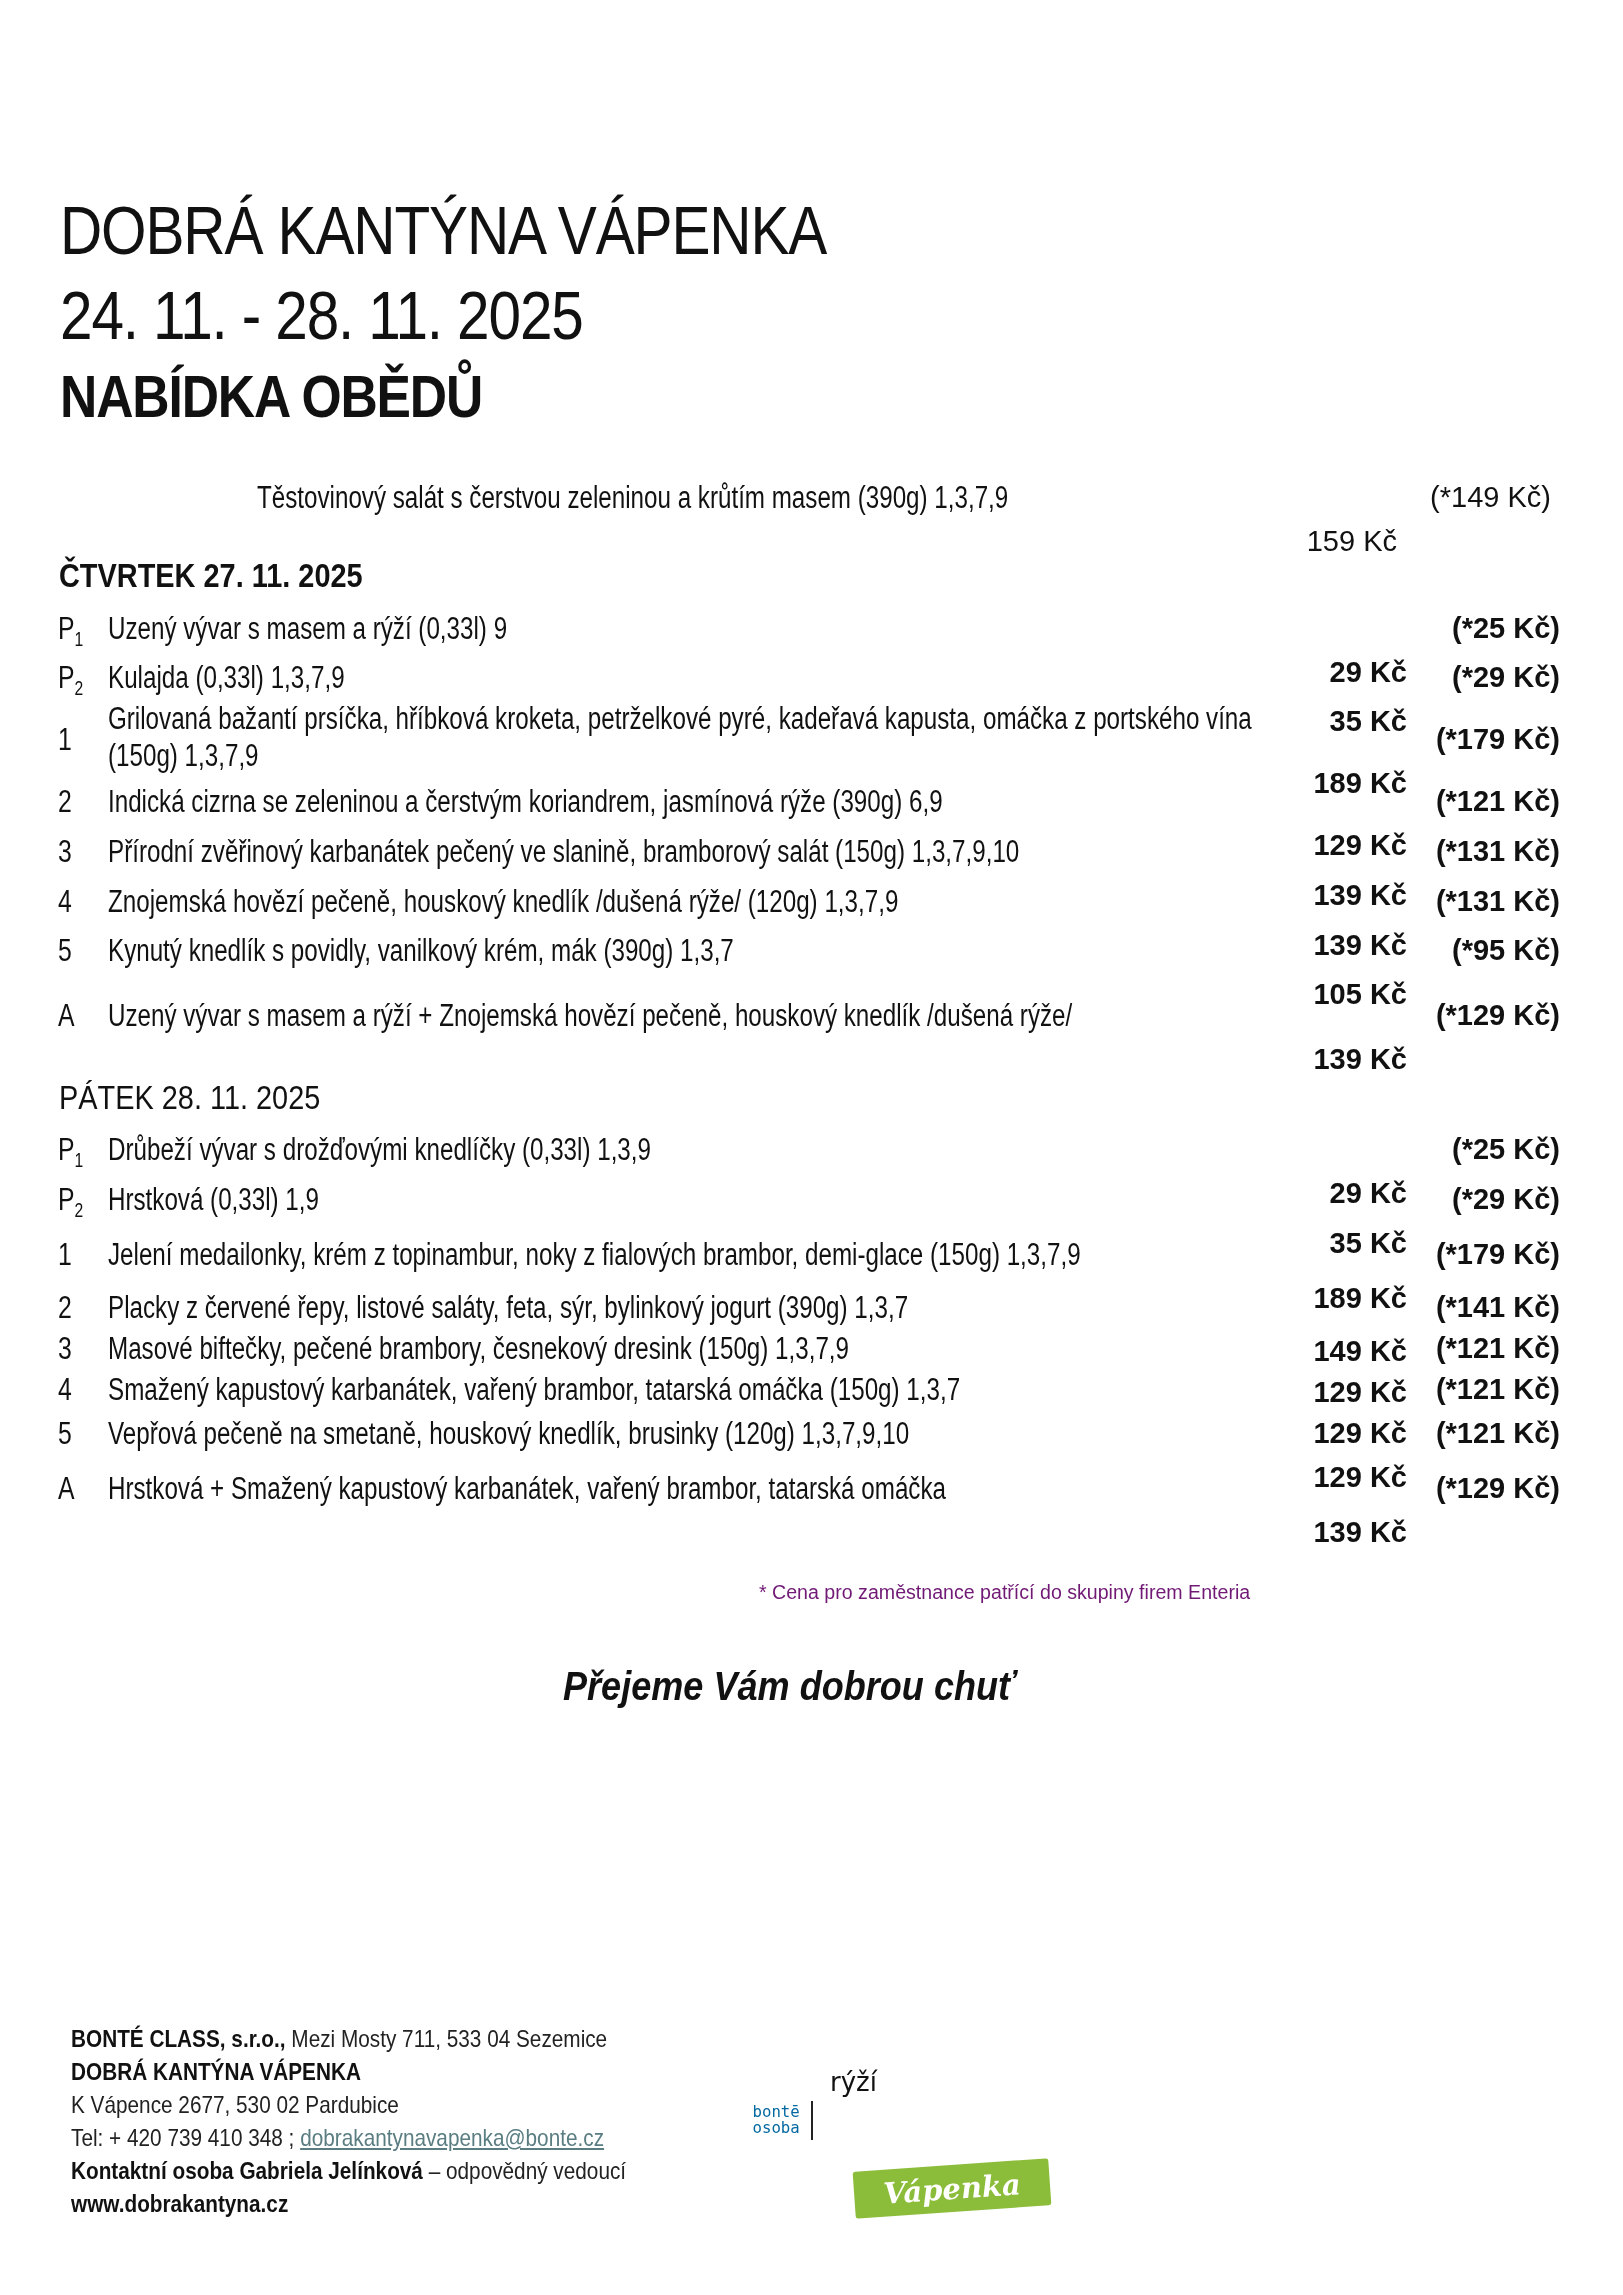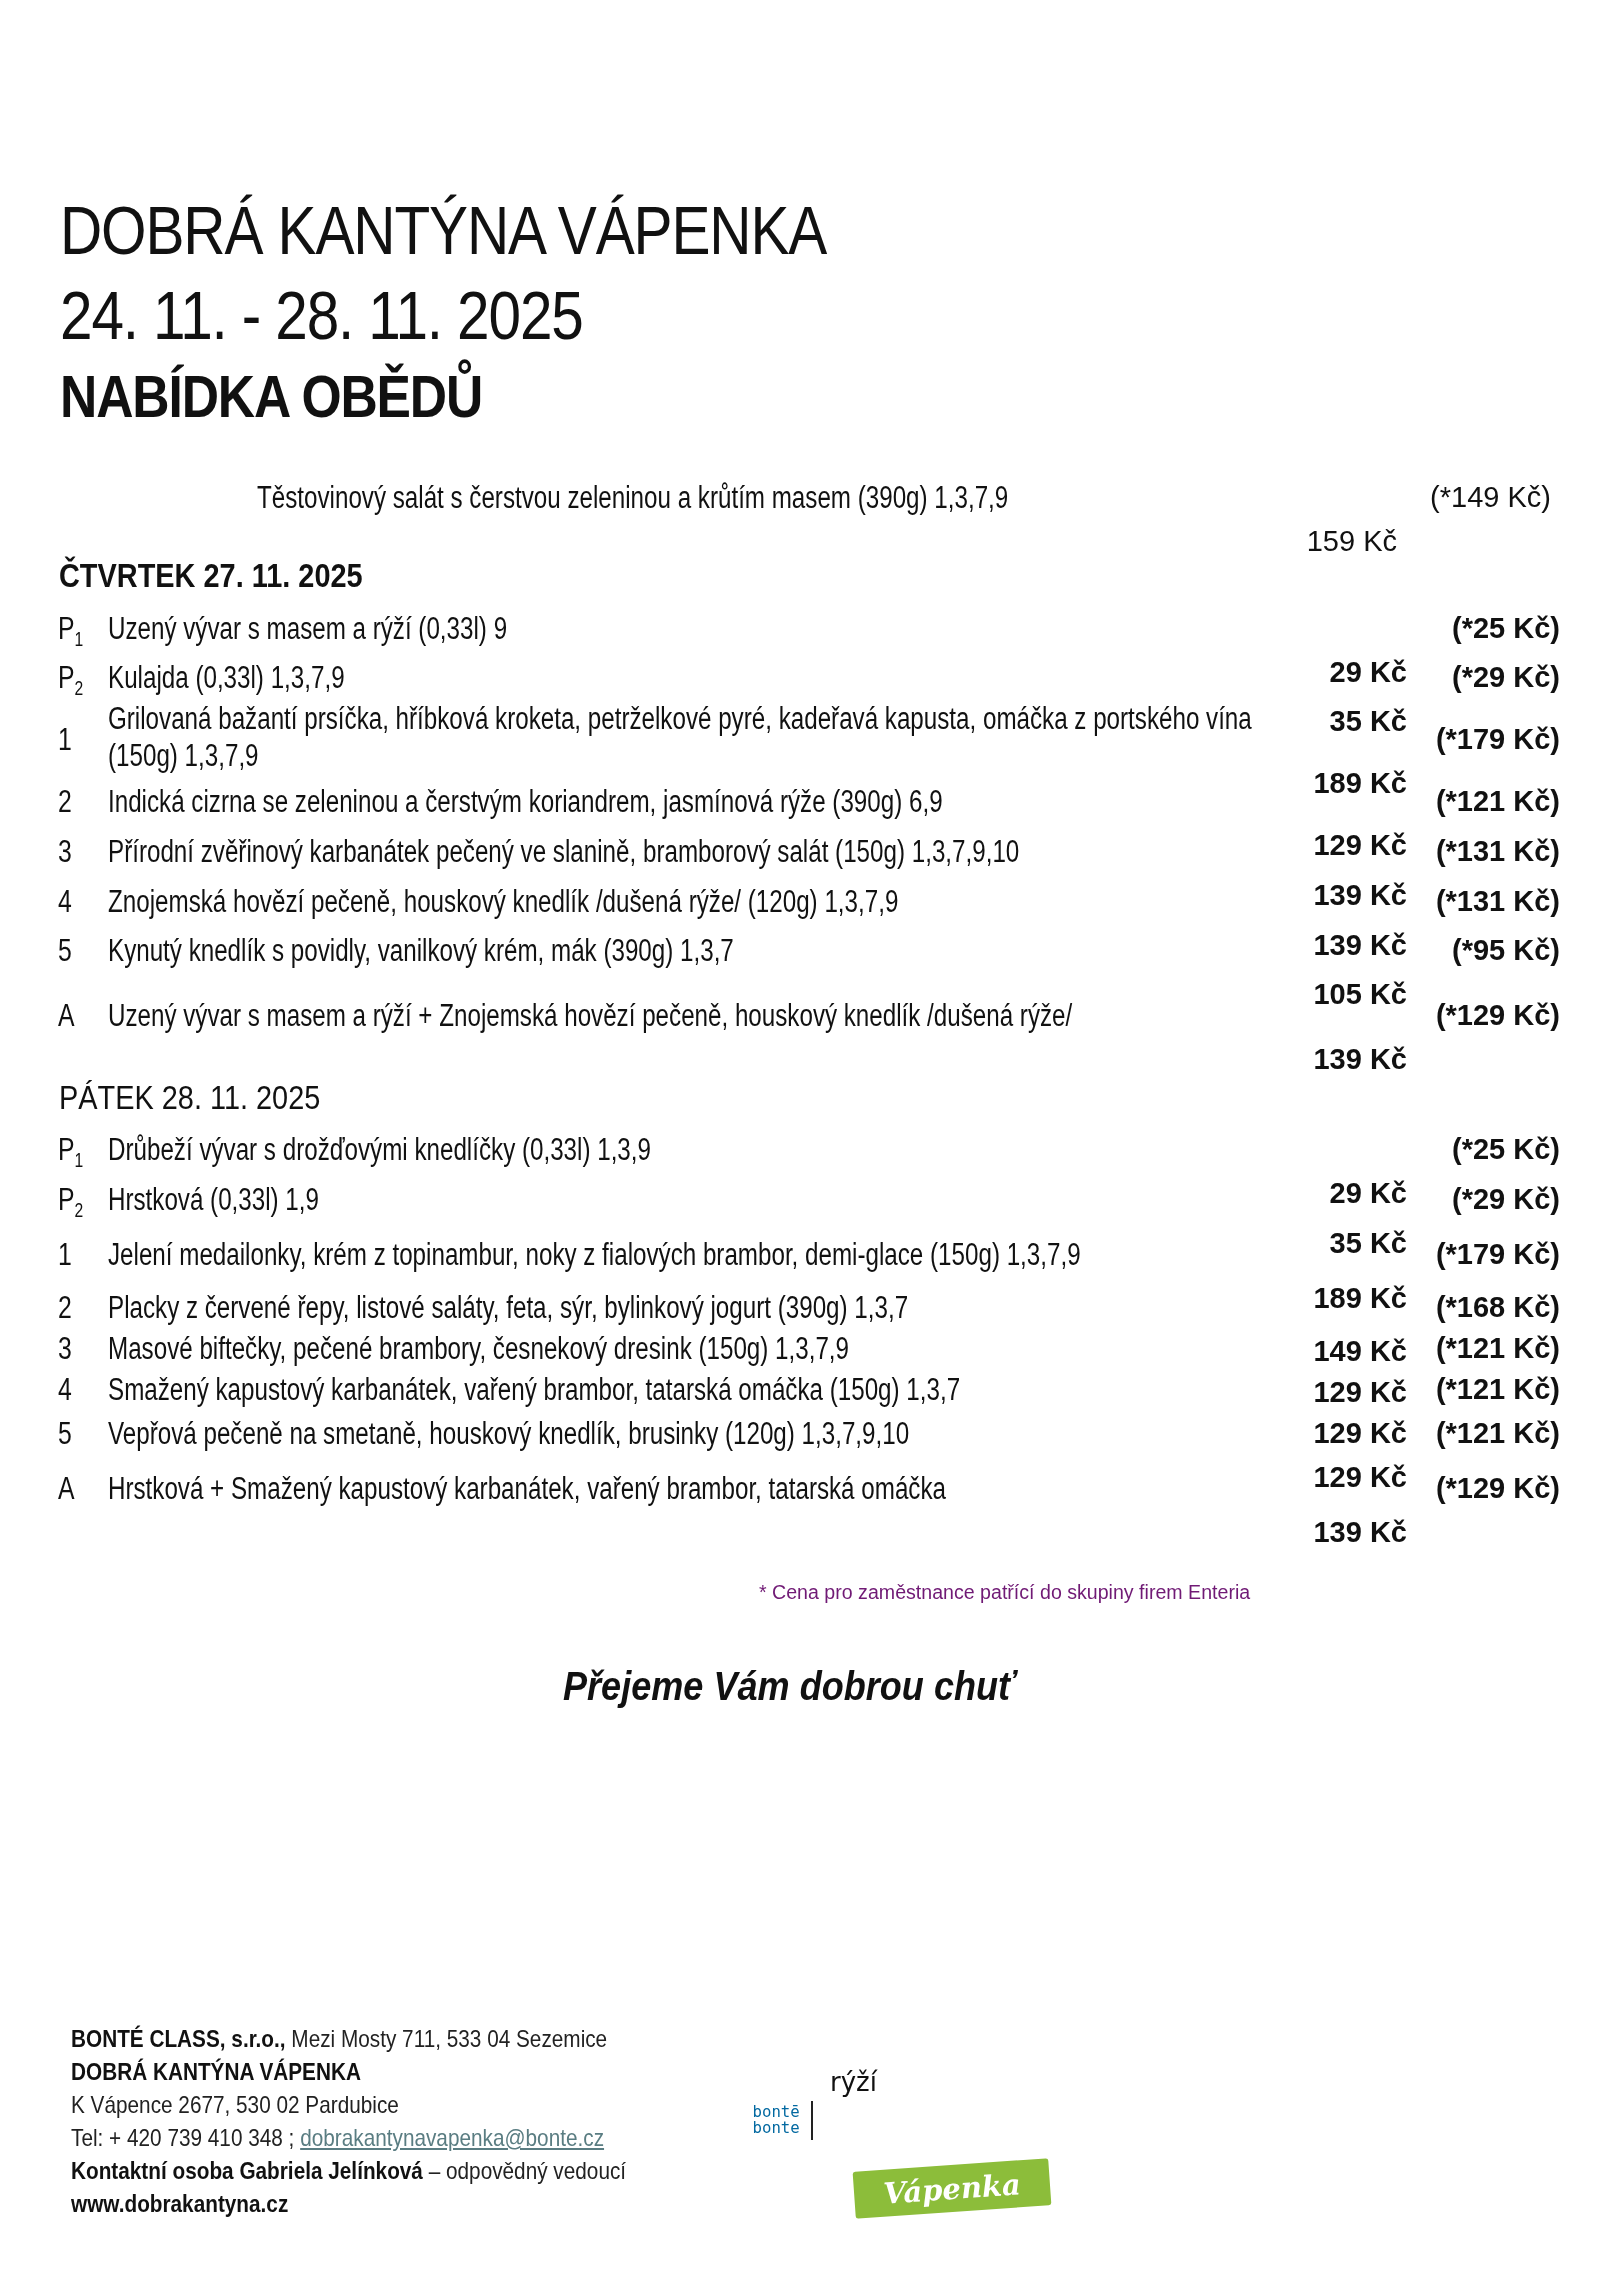--- a/index.html
+++ b/index.html
@@ -146,21 +146,21 @@
 <div class="row" style="top:1235px">
   <span class="code">1</span>
   <span class="desc">Jelení medailonky, krém z topinambur, noky z fialových brambor, demi-glace (150g)  1,3,7,9</span>
   <span class="price">189 Kč</span>
   <span class="price-emp">(*179 Kč)</span>
 </div>
 <div class="row" style="top:1288px">
   <span class="code">2</span>
   <span class="desc">Placky z červené řepy, listové saláty, feta, sýr, bylinkový jogurt (390g)  1,3,7</span>
   <span class="price">149 Kč</span>
-  <span class="price-emp">(*168 Kč)</span>
+  <span class="price-emp">(*141 Kč)</span>
 </div>
 <div class="row" style="top:1329px">
   <span class="code">3</span>
   <span class="desc">Masové biftečky, pečené brambory, česnekový dresink (150g)   1,3,7,9</span>
   <span class="price">129 Kč</span>
   <span class="price-emp">(*121 Kč)</span>
 </div>
 <div class="row" style="top:1370px">
   <span class="code">4</span>
   <span class="desc">Smažený kapustový karbanátek, vařený brambor, tatarská omáčka (150g)  1,3,7</span>
@@ -188,21 +188,21 @@
   <span class="line"><b>DOBRÁ KANTÝNA VÁPENKA</b></span>
   <span class="line">K Vápence 2677, 530 02 Pardubice</span>
   <span class="line"><span>Tel: + 420 739 410 348 ; </span><span class="email">dobrakantynavapenka@bonte.cz</span></span>
   <span class="line"><b>Kontaktní osoba Gabriela Jelínková</b><span> – odpovědný vedoucí</span></span>
   <span class="line"><b>www.dobrakantyna.cz</b></span>
 </div>
 
 <div class="abs logo">
   <div class="bonte">
     <div>bontē</div>
-    <div>bonte</div>
+    <div>osoba</div>
   </div>
   <div class="sep"></div>
   <div class="dobra">rýží</div>
   <div class="badge">
     <span>Vápenka</span>
   </div>
 </div>
 
 
 </body></html>

